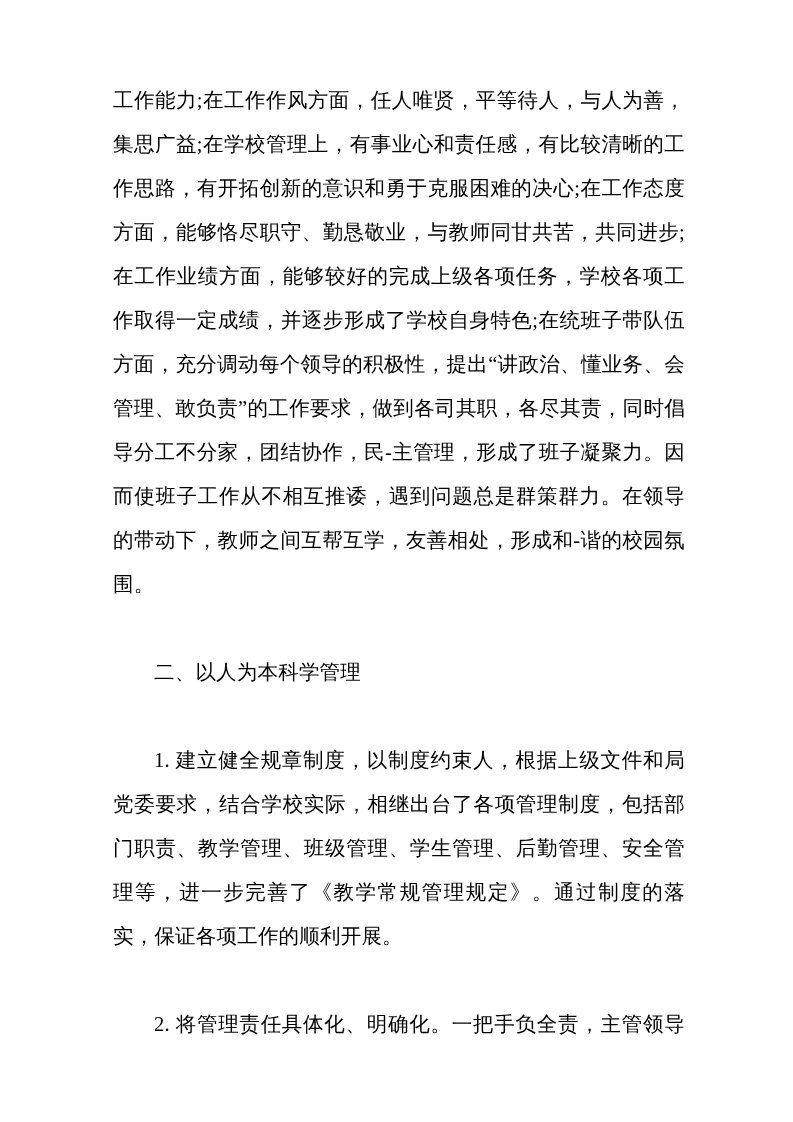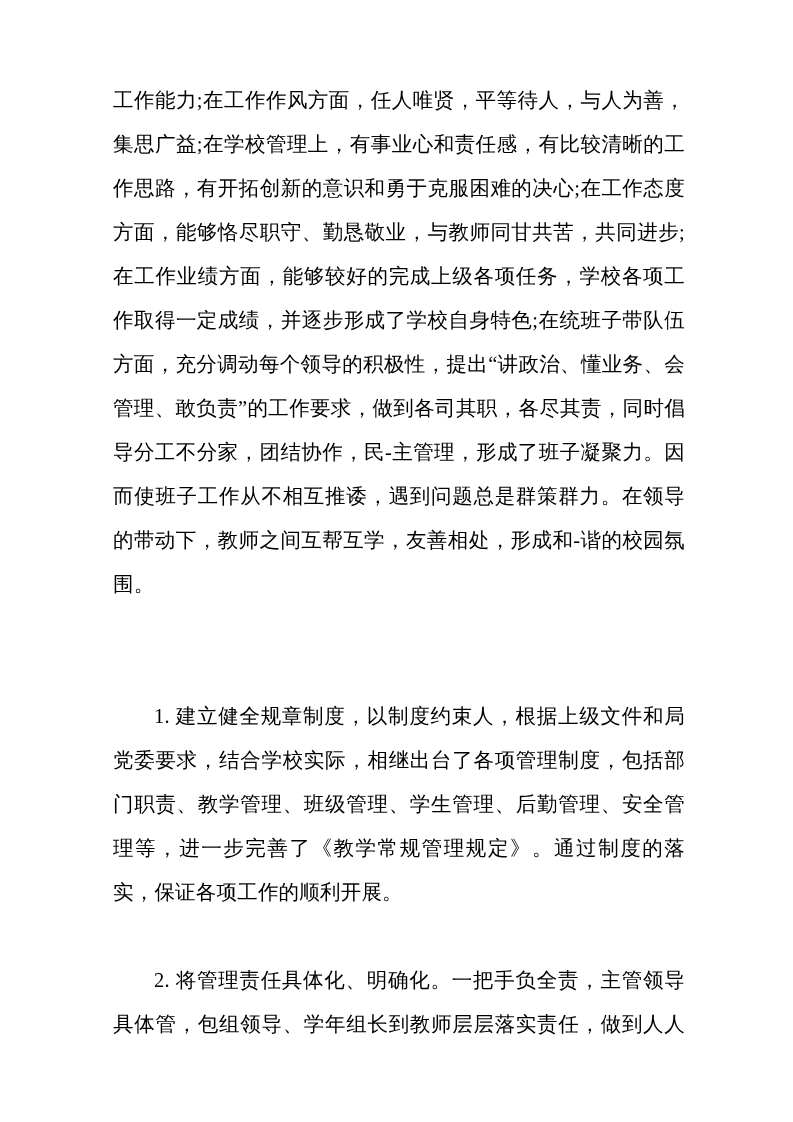--- a/index.html
+++ b/index.html
@@ -48,20 +48,21 @@
 </head>
 <body>
 
 <div class="page">
   <div class="content">
 
     <p class="para">工作能力;在工作作风方面，任人唯贤，平等待人，与人为善，集思广益;在学校管理上，有事业心和责任感，有比较清晰的工作思路，有开拓创新的意识和勇于克服困难的决心;在工作态度方面，能够恪尽职守、勤恳敬业，与教师同甘共苦，共同进步;在工作业绩方面，能够较好的完成上级各项任务，学校各项工作取得一定成绩，并逐步形成了学校自身特色;在统班子带队伍方面，充分调动每个领导的积极性，提出“讲政治、懂业务、会管理、敢负责”的工作要求，做到各司其职，各尽其责，同时倡导分工不分家，团结协作，民-主管理，形成了班子凝聚力。因而使班子工作从不相互推诿，遇到问题总是群策群力。在领导的带动下，教师之间互帮互学，友善相处，形成和-谐的校园氛围。</p>
 
     <div class="gap-lg"></div>
 
+    <p class="para indent">二、以人为本科学管理</p>
 
     <div class="gap-md"></div>
 
     <p class="para indent">1. 建立健全规章制度，以制度约束人，根据上级文件和局党委要求，结合学校实际，相继出台了各项管理制度，包括部门职责、教学管理、班级管理、学生管理、后勤管理、安全管理等，进一步完善了《教学常规管理规定》。通过制度的落实，保证各项工作的顺利开展。</p>
 
     <div class="gap-md"></div>
 
     <p class="para indent">2. 将管理责任具体化、明确化。一把手负全责，主管领导具体管，包组领导、学年组长到教师层层落实责任，做到人人都管理，处处有管理，事事见管理。</p>
 
   </div>

